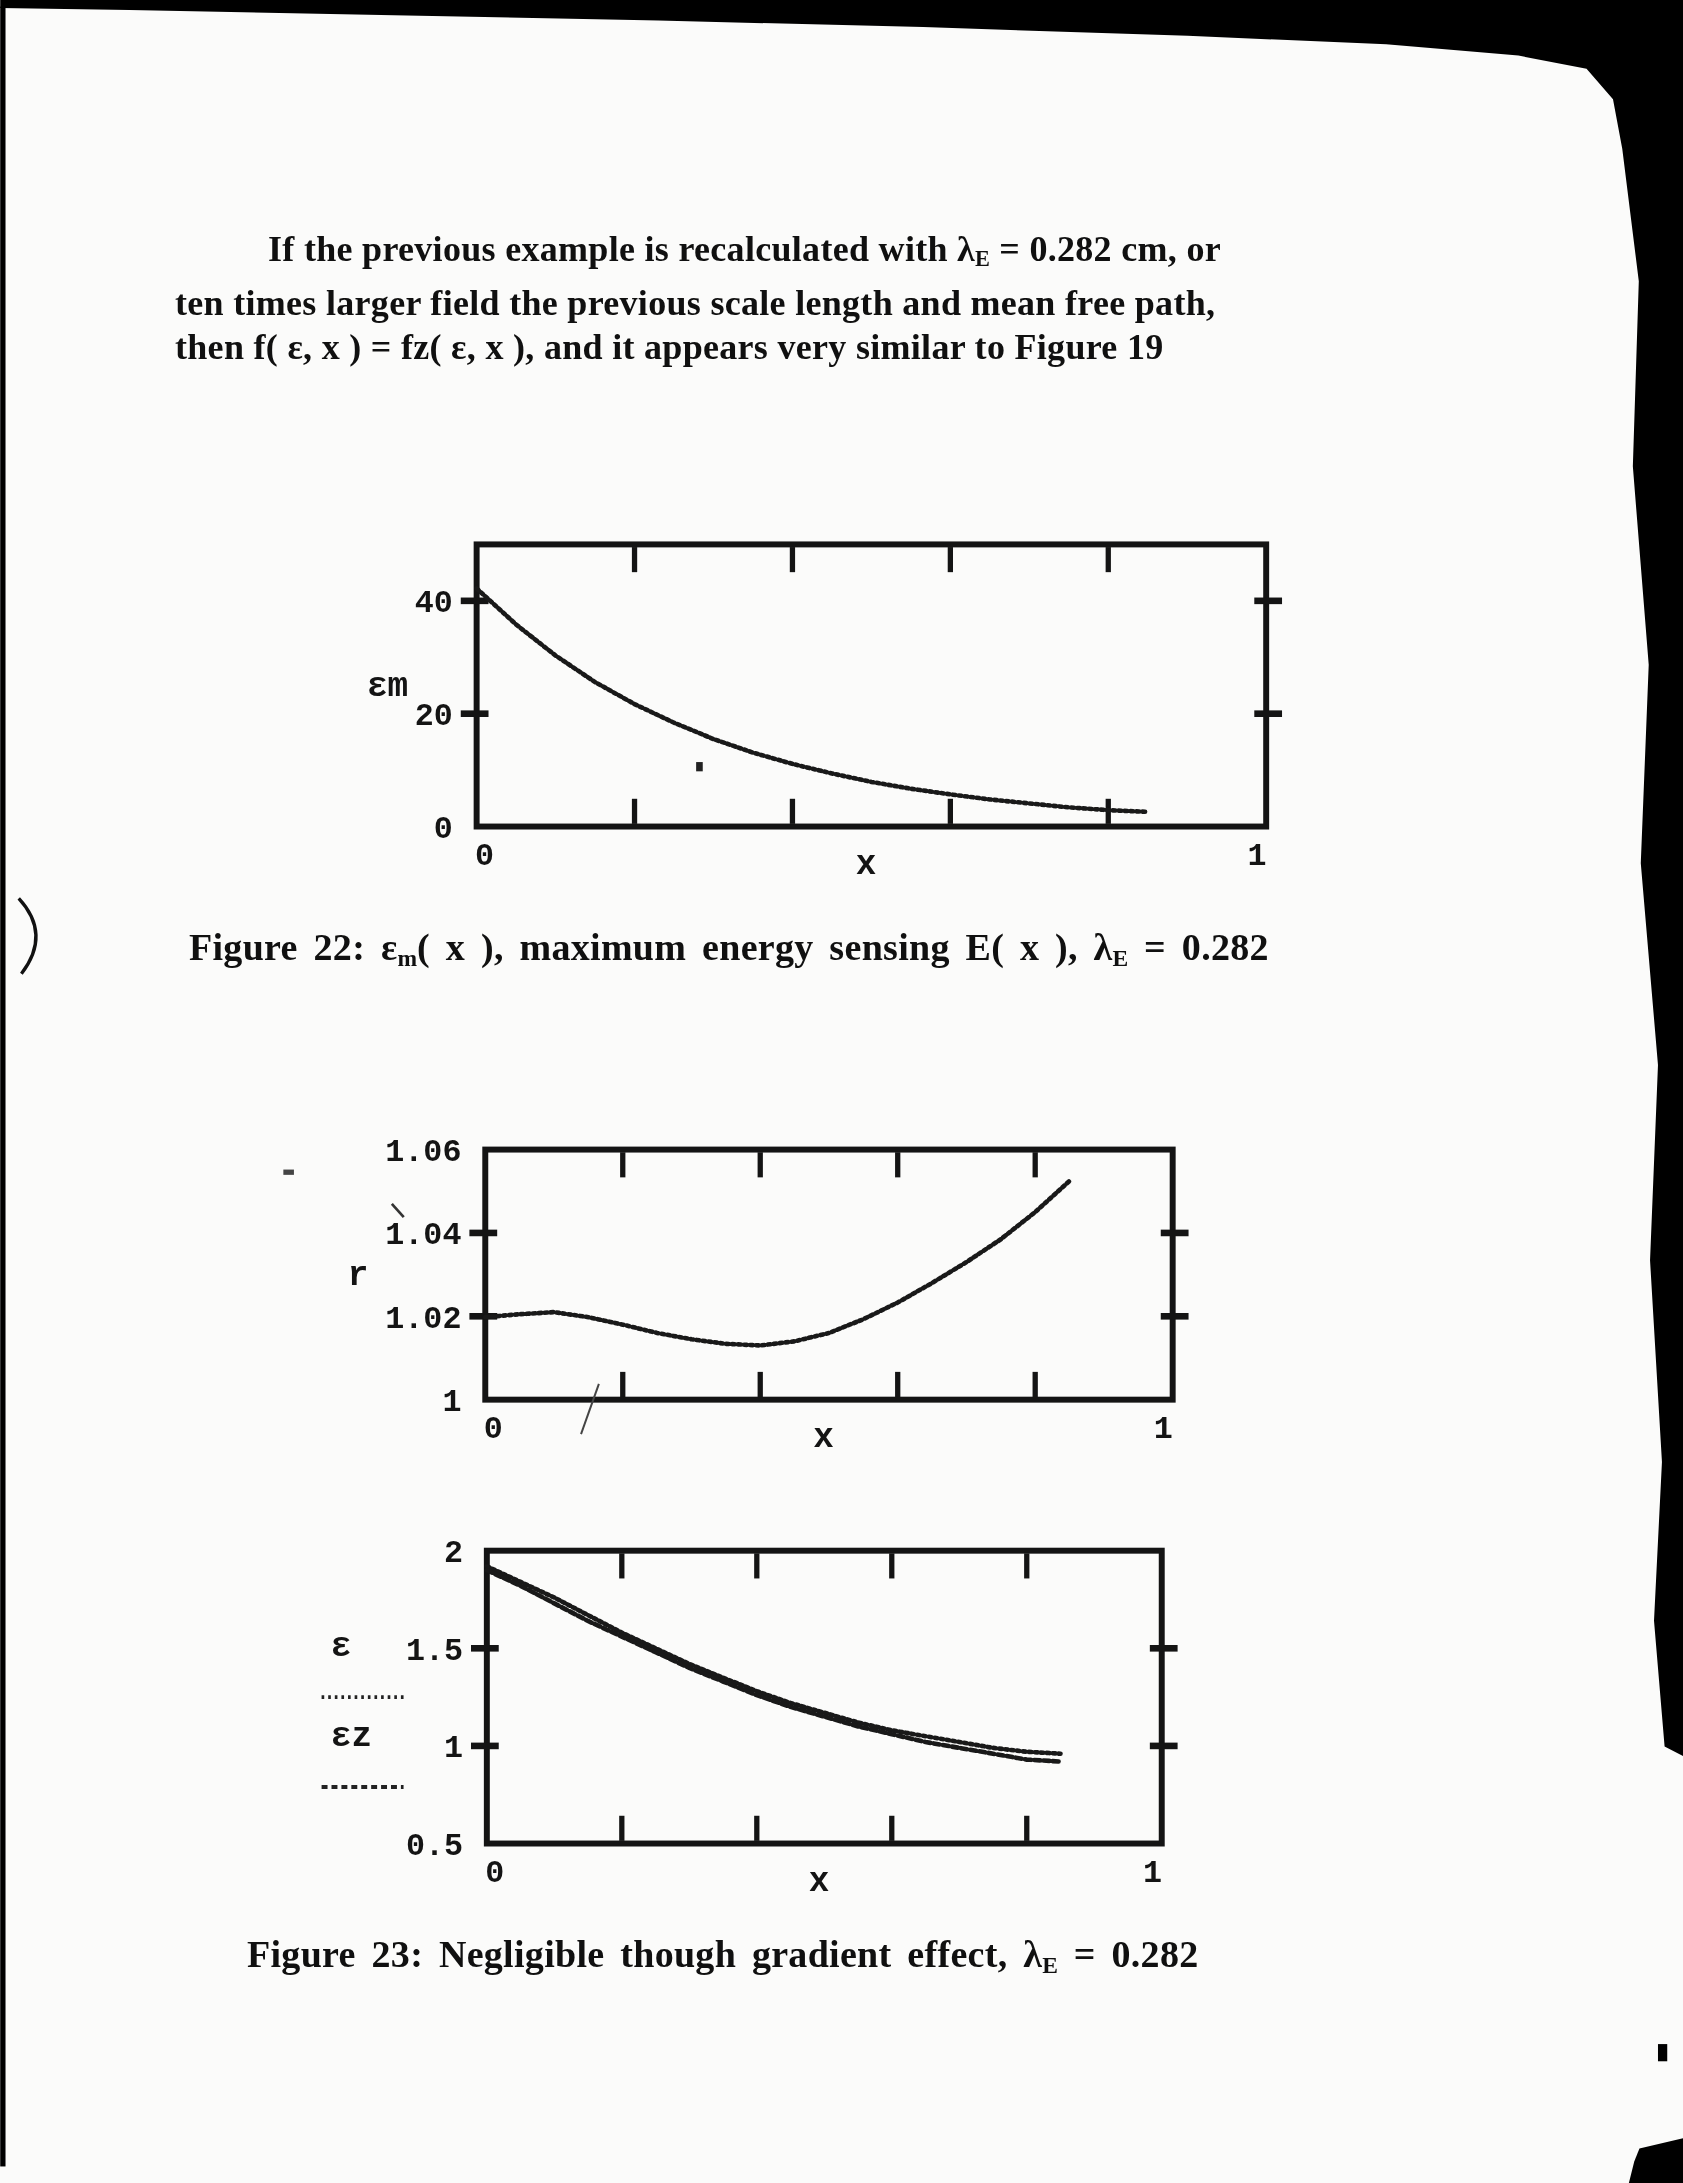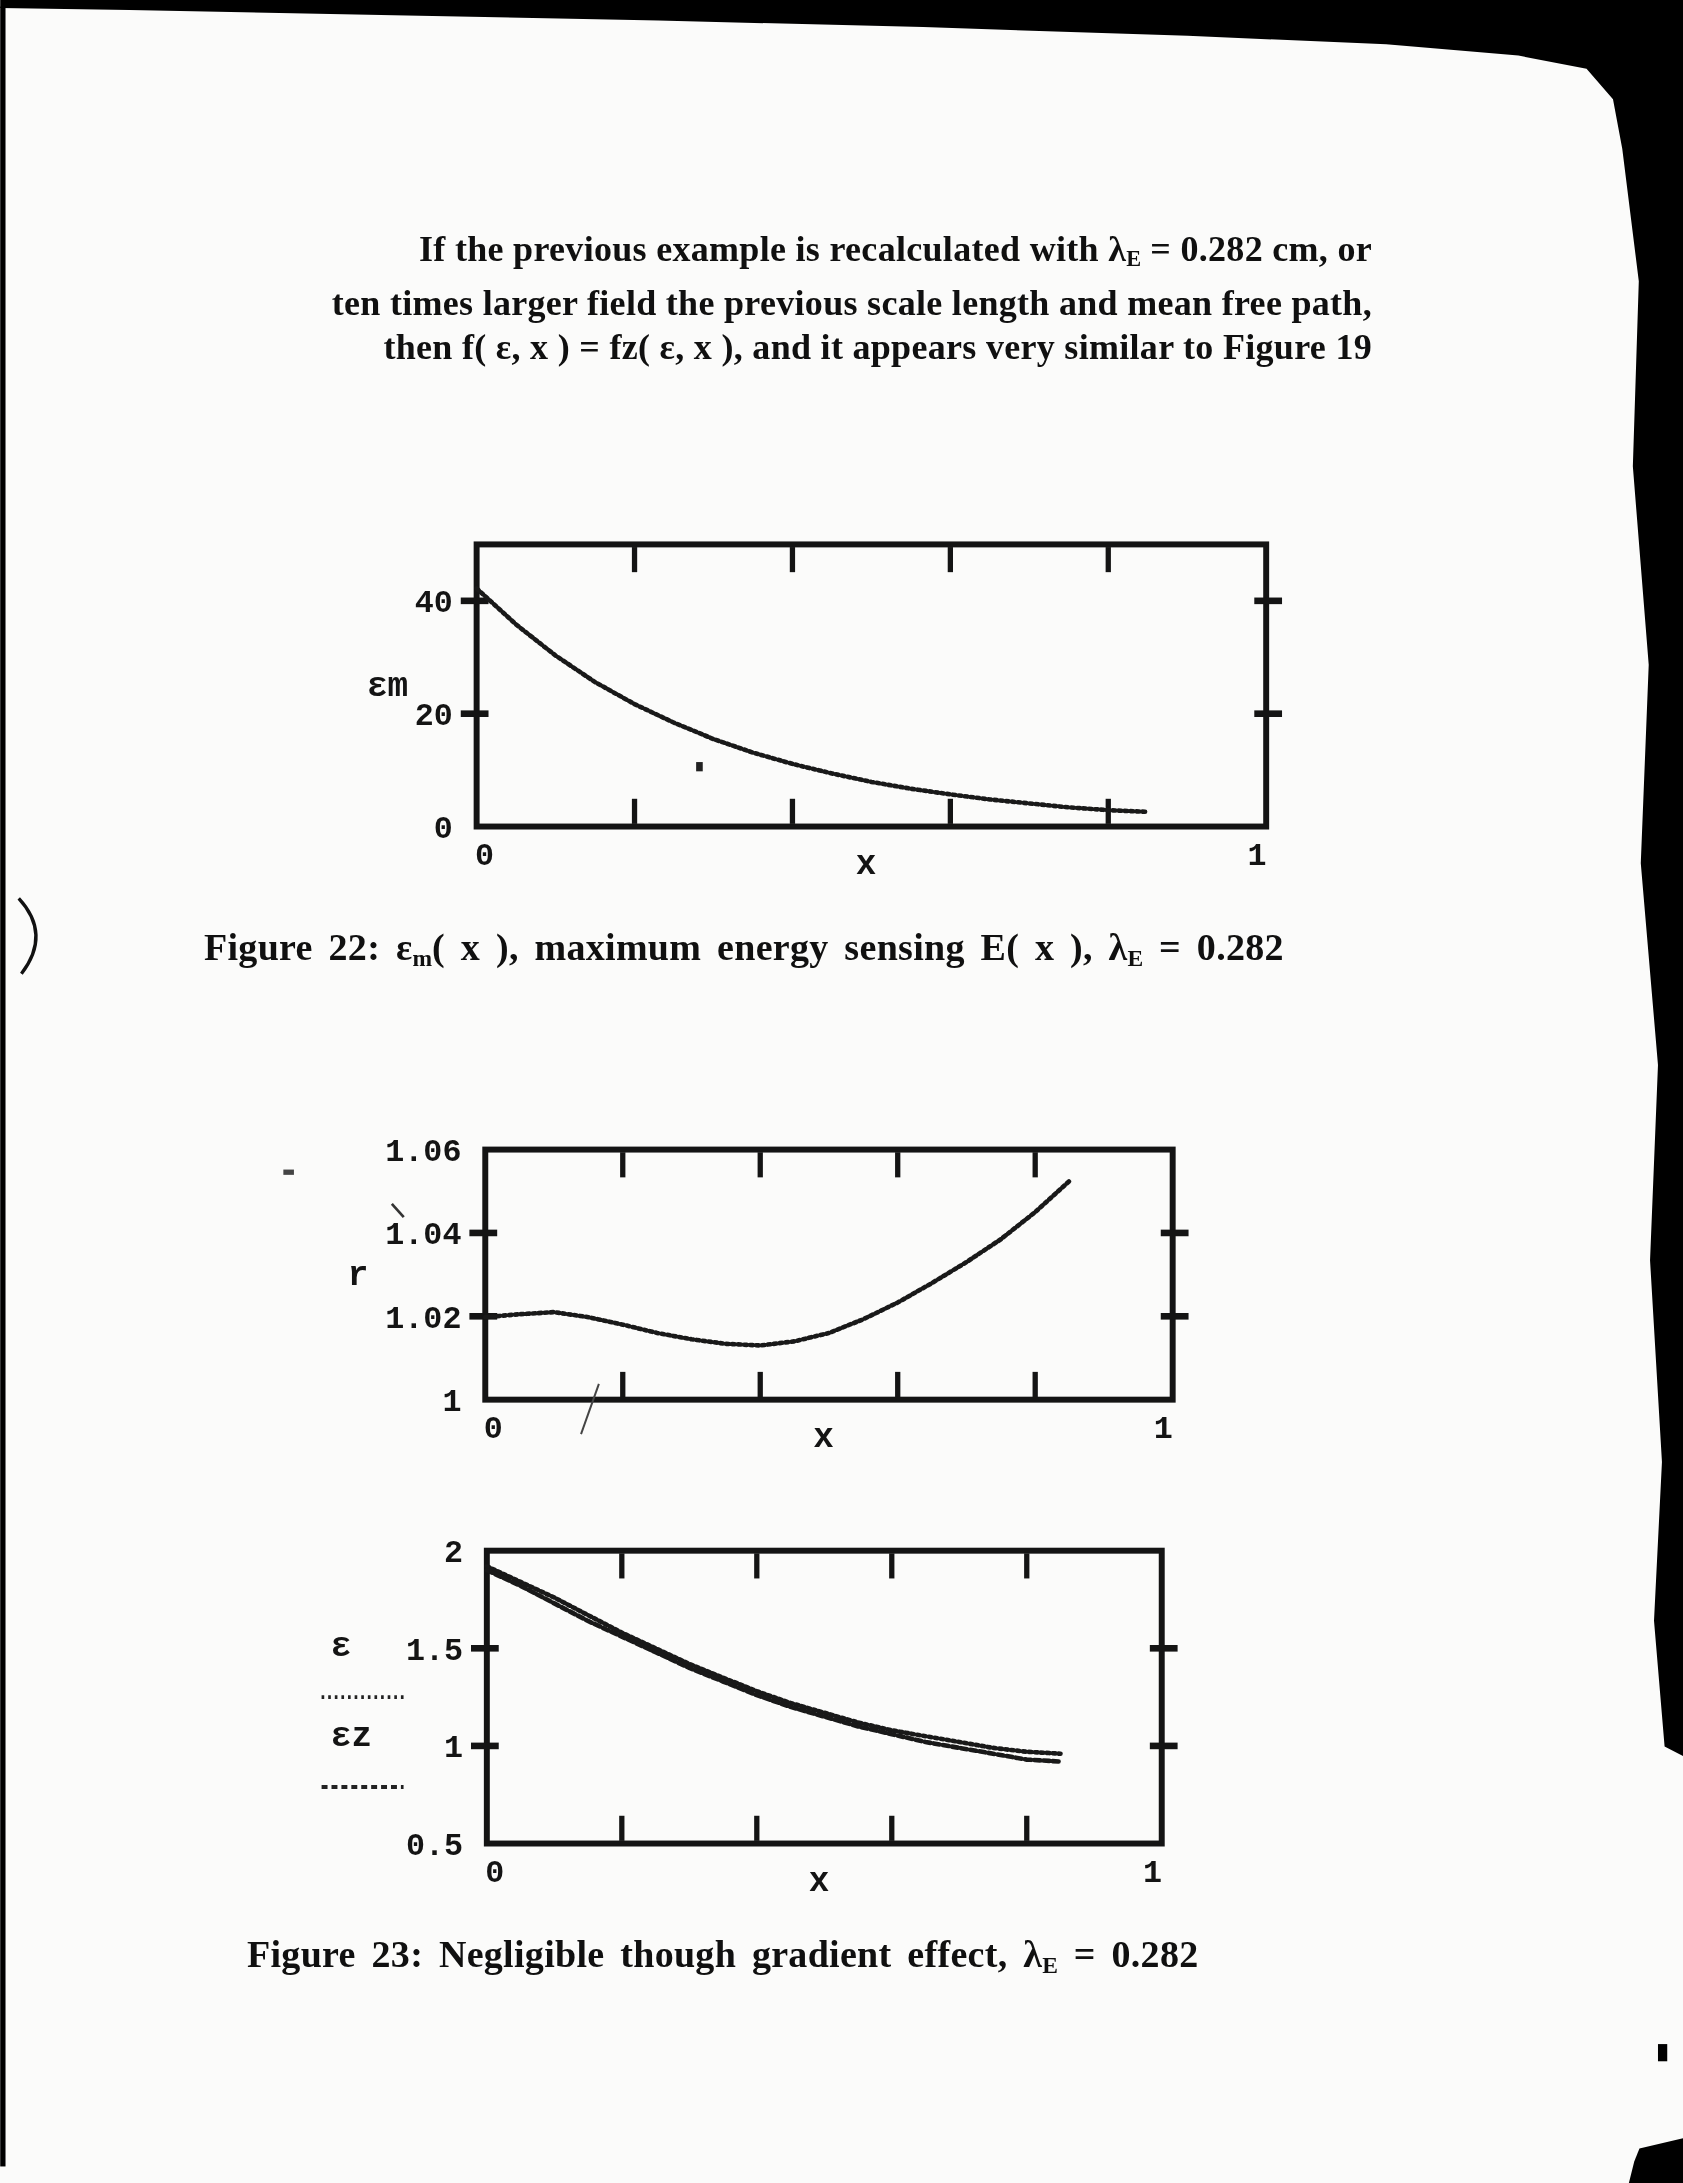--- a/index.html
+++ b/index.html
@@ -3,34 +3,33 @@
 <meta charset="utf-8">
 <style>
   html,body{margin:0;padding:0;background:#555;}
   .page{
     position:relative;
     width:1684px;height:2183px;
     background:#fbfbfa;
     overflow:hidden;
     font-family:"Liberation Serif","DejaVu Serif",serif;
     color:#101010;
-    text-align:right;
   }
   .para{
     position:absolute;left:175px;top:191px;width:1197px;
     font-size:36px;line-height:44px;font-weight:bold;
     letter-spacing:0.3px;
   }
   .pline{display:block;}
   .pline.indent{text-indent:93px;}
   .caption{
     position:absolute;font-weight:bold;font-size:38px;
     word-spacing:6px;letter-spacing:0.3px;white-space:nowrap;
   }
-  #cap22{left:204px;top:925px;}
+  #cap22{left:189px;top:925px;}
   #cap23{left:247px;top:1932px;}
   .sub{font-size:0.62em;vertical-align:-0.24em;letter-spacing:0;}
   svg.chart{position:absolute;}
   #chart0{left:344px;top:516px;}
   #chart1{left:304px;top:1125px;}
   #chart2{left:304px;top:1515px;}
   #artifacts{position:absolute;left:0;top:0;pointer-events:none;}
 </style>
 </head>
 <body>

